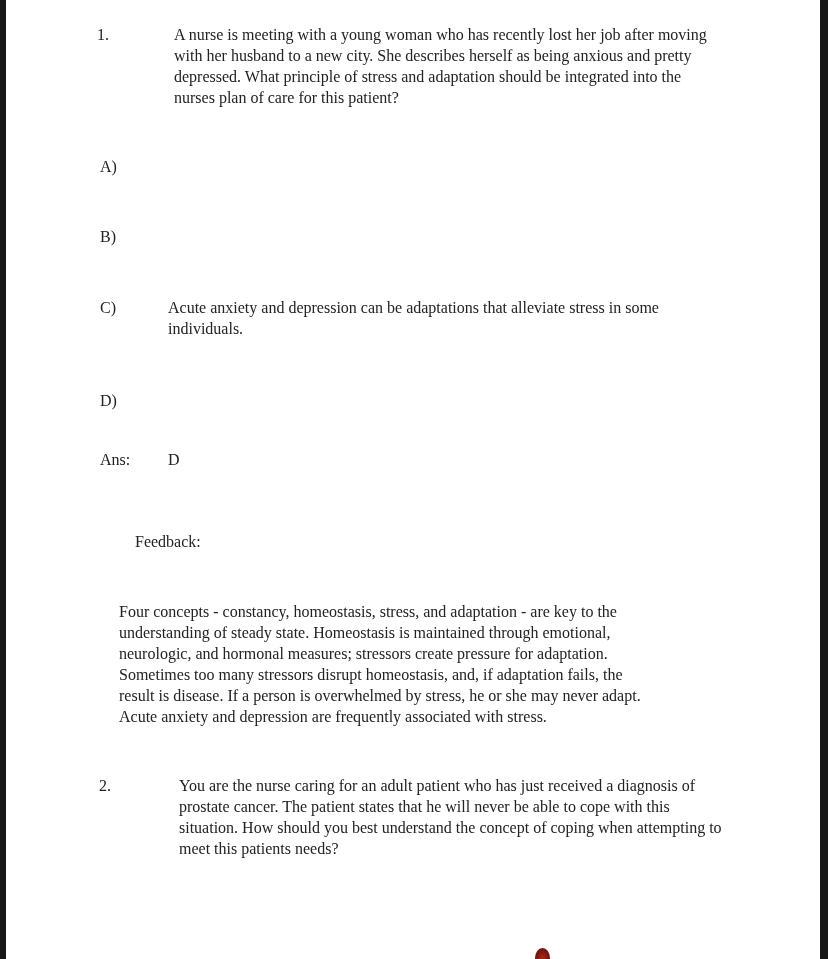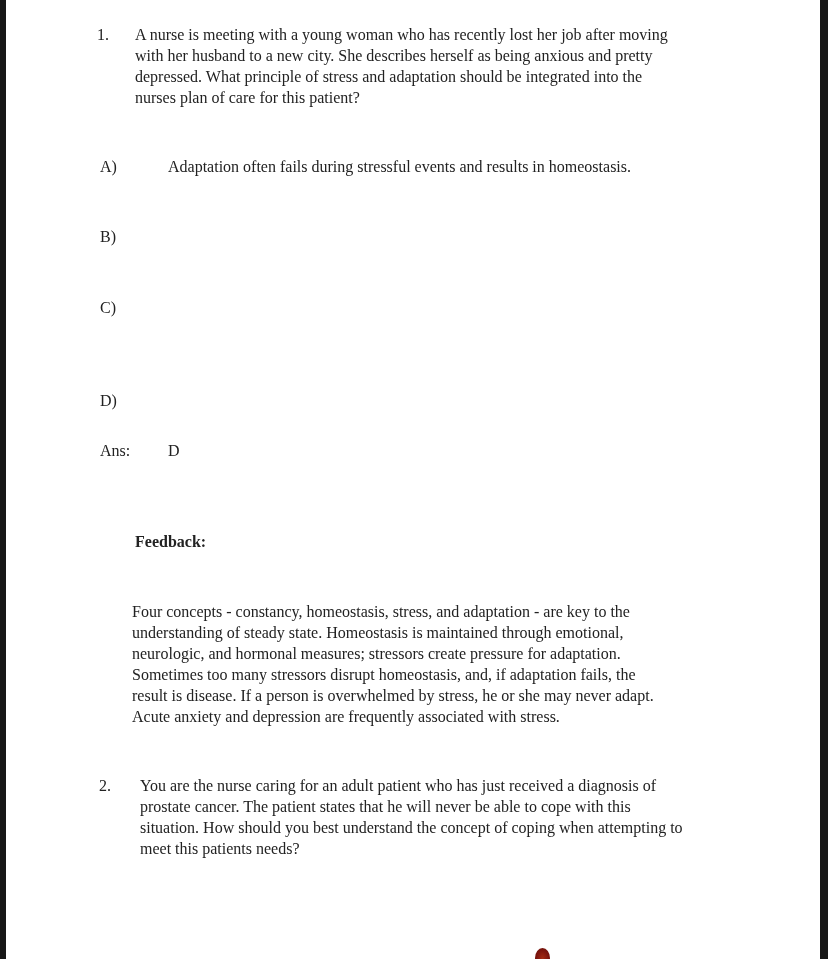--- a/index.html
+++ b/index.html
@@ -35,39 +35,40 @@
   }
   .q-row { left: 97px; }
   .q-num {
     flex: 0 0 38px;
     width: 38px;
   }
   .q2-num { flex: 0 0 41px; width: 41px; }
   .q-text {
     width: 600px;
     white-space: pre-line;
+    margin-left: 39px;
   }
   .opt-row { left: 100px; }
   .opt-label {
     flex: 0 0 68px;
     width: 68px;
   }
   .opt-text {
     width: 560px;
     white-space: pre-line;
   }
   .fb-head {
     position: absolute;
     left: 135px;
     top: 531px;
-    font-weight: bold;
+    font-weight: normal;
   }
   .fb-body {
     position: absolute;
-    left: 132px;
+    left: 119px;
     top: 601px;
     width: 590px;
     white-space: pre-line;
   }
   .red-mark {
     position: absolute;
     left: 535px;
     top: 948px;
     width: 15px;
     height: 16px;
@@ -86,36 +87,37 @@
   <div class="row q-row" style="top:24px">
     <span class="q-num">1.</span>
     <span class="q-text">A nurse is meeting with a young woman who has recently lost her job after moving
 with her husband to a new city. She describes herself as being anxious and pretty
 depressed. What principle of stress and adaptation should be integrated into the
 nurses plan of care for this patient?</span>
   </div>
 
   <div class="row opt-row" style="top:156px">
     <span class="opt-label">A)</span>
-    <span class="opt-text">Adaptation often fails during stressful events and results in homeostasis.</span>
   </div>
 
   <div class="row opt-row" style="top:226px">
     <span class="opt-label">B)</span>
   </div>
 
   <div class="row opt-row" style="top:297px">
     <span class="opt-label">C)</span>
+    <span class="opt-text">Acute anxiety and depression can be adaptations that alleviate stress in some
+individuals.</span>
   </div>
 
   <div class="row opt-row" style="top:390px">
     <span class="opt-label">D)</span>
   </div>
 
-  <div class="row opt-row" style="top:440px">
+  <div class="row opt-row" style="top:449px">
     <span class="opt-label">Ans:</span>
     <span class="opt-text">D</span>
   </div>
 
   <div class="fb-head">Feedback:</div>
   <div class="fb-body">Four concepts - constancy, homeostasis, stress, and adaptation - are key to the
 understanding of steady state. Homeostasis is maintained through emotional,
 neurologic, and hormonal measures; stressors create pressure for adaptation.
 Sometimes too many stressors disrupt homeostasis, and, if adaptation fails, the
 result is disease. If a person is overwhelmed by stress, he or she may never adapt.

